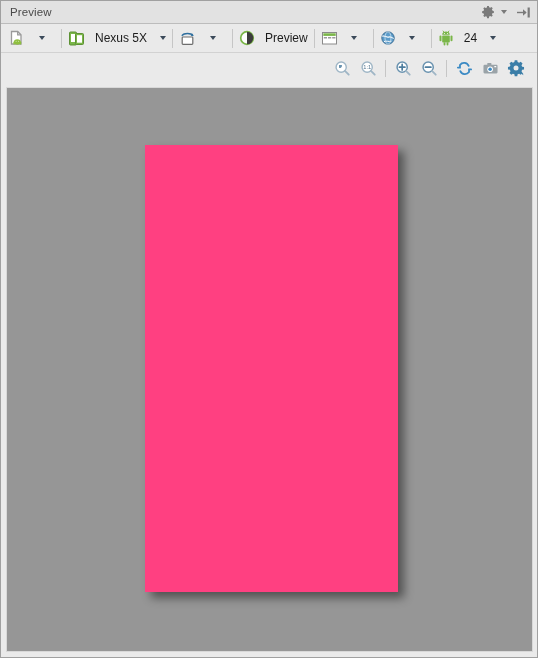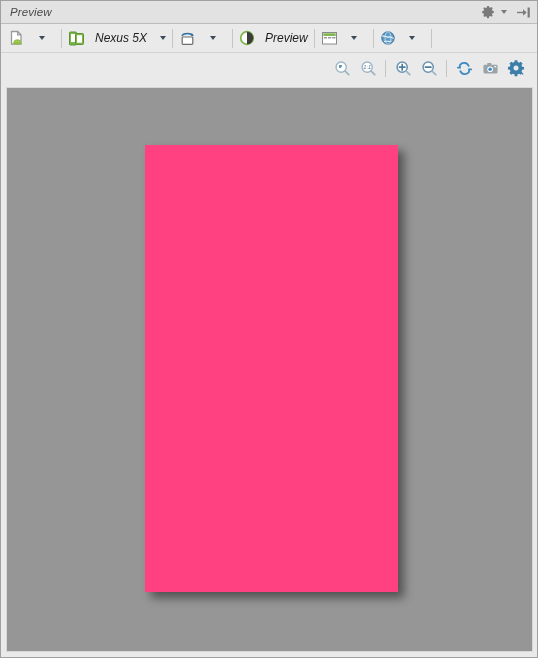--- a/index.html
+++ b/index.html
@@ -17,21 +17,20 @@
 
   .panel {
     width: 538px;
     height: 658px;
     box-sizing: border-box;
     background: #e8e8e8;
     border: 1px solid #a0a0a0;
     display: flex;
     flex-direction: column;
     position: relative;
-    font-style: italic;
   }
 
   
   .titlebar {
     height: 23px;
     min-height: 23px;
     box-sizing: border-box;
     background: #e2e2e2;
     border-bottom: 1px solid #bcbcbc;
     display: flex;
@@ -254,20 +253,36 @@
         <path d="M2.2 6.2 C5 5 6.5 8 9 7 C11 6.2 12.6 8.6 13.8 8.2" fill="none" stroke="#ffffff" stroke-width="1.1"></path>
         <path d="M4 11.6 C6 10.4 8.6 12 11.5 11.2" fill="none" stroke="#ffffff" stroke-width="1"></path>
         <ellipse cx="8" cy="8" rx="3" ry="6.2" fill="none" stroke="#cfe4f2" stroke-width="0.8"></ellipse>
       </svg>
       <span class="caret"></span>
       <span class="tb-text"></span>
     </div>
 
     <div class="tb-sep"></div>
 
+    <div class="tb-group">
+      <svg width="16" height="16" viewBox="0 0 16 16">
+        <path d="M4.2 4.8 C4.2 2.8 5.8 1.6 8 1.6 C10.2 1.6 11.8 2.8 11.8 4.8 Z" fill="#7ab648"></path>
+        <circle cx="6.4" cy="3.5" r="0.55" fill="#ffffff"></circle>
+        <circle cx="9.6" cy="3.5" r="0.55" fill="#ffffff"></circle>
+        <path d="M5.1 1.0 L6.1 2.4" stroke="#7ab648" stroke-width="0.9" stroke-linecap="round"></path>
+        <path d="M10.9 1.0 L9.9 2.4" stroke="#7ab648" stroke-width="0.9" stroke-linecap="round"></path>
+        <rect x="4.2" y="5.6" width="7.6" height="7" rx="0.8" fill="#7ab648"></rect>
+        <rect x="1.5" y="5.6" width="2" height="5.6" rx="1" fill="#7ab648"></rect>
+        <rect x="12.5" y="5.6" width="2" height="5.6" rx="1" fill="#7ab648"></rect>
+        <rect x="5.6" y="12.2" width="1.8" height="3.2" rx="0.9" fill="#7ab648"></rect>
+        <rect x="8.6" y="12.2" width="1.8" height="3.2" rx="0.9" fill="#7ab648"></rect>
+      </svg>
+      <span class="tb-text">24</span>
+      <span class="caret"></span>
+    </div>
   </div>
 
   <div class="zoombar">
 
     <div class="zb-btn">
       <svg width="17" height="17" viewBox="0 0 18 18">
         <circle cx="7.6" cy="7.6" r="5.4" fill="#ffffff" stroke="#9fb6c6" stroke-width="1.5"></circle>
         <path d="M11.6 11.6 L15.6 15.6" stroke="#9fb6c6" stroke-width="1.9" stroke-linecap="round"></path>
         <path d="M5.3 5.3 h3.1 v3.1 h-3.1 z" fill="#6a93b0"></path>
         <path d="M9.8 5.0 L10.3 9.3 L6.2 9.8 Z" fill="#ffffff"></path>

